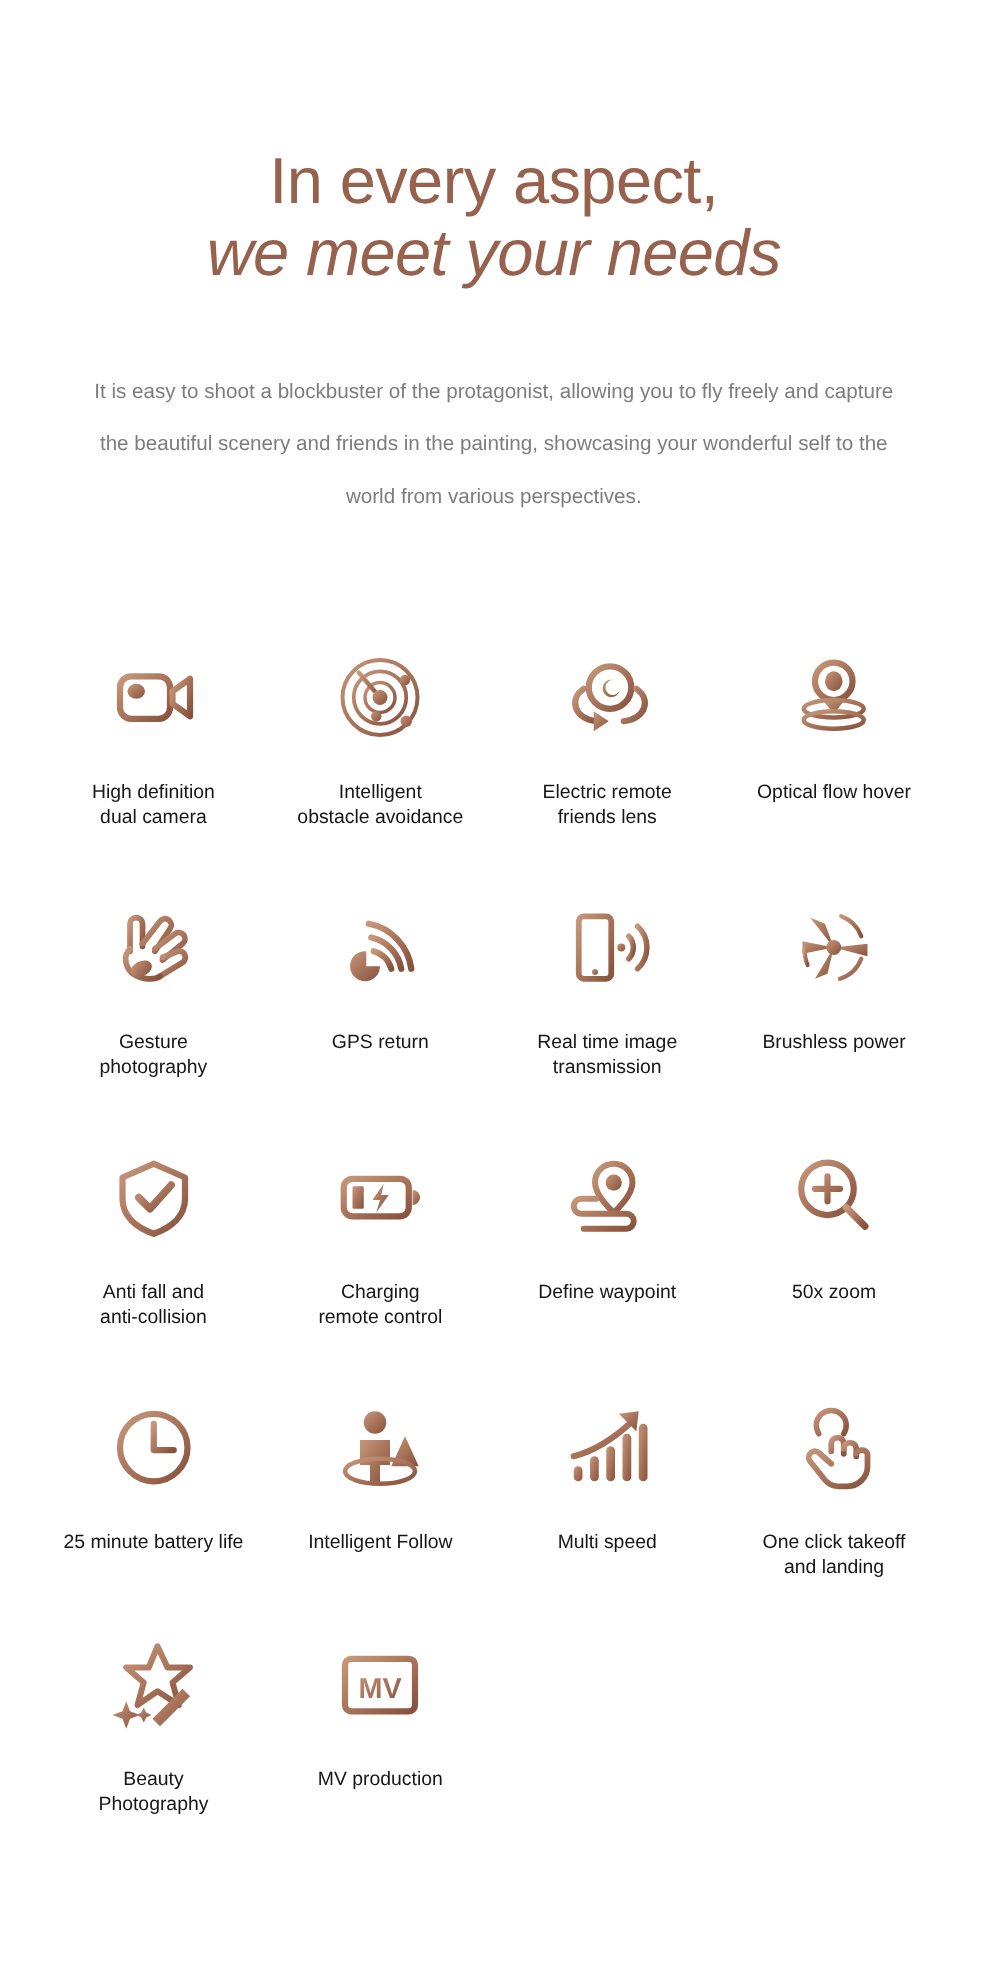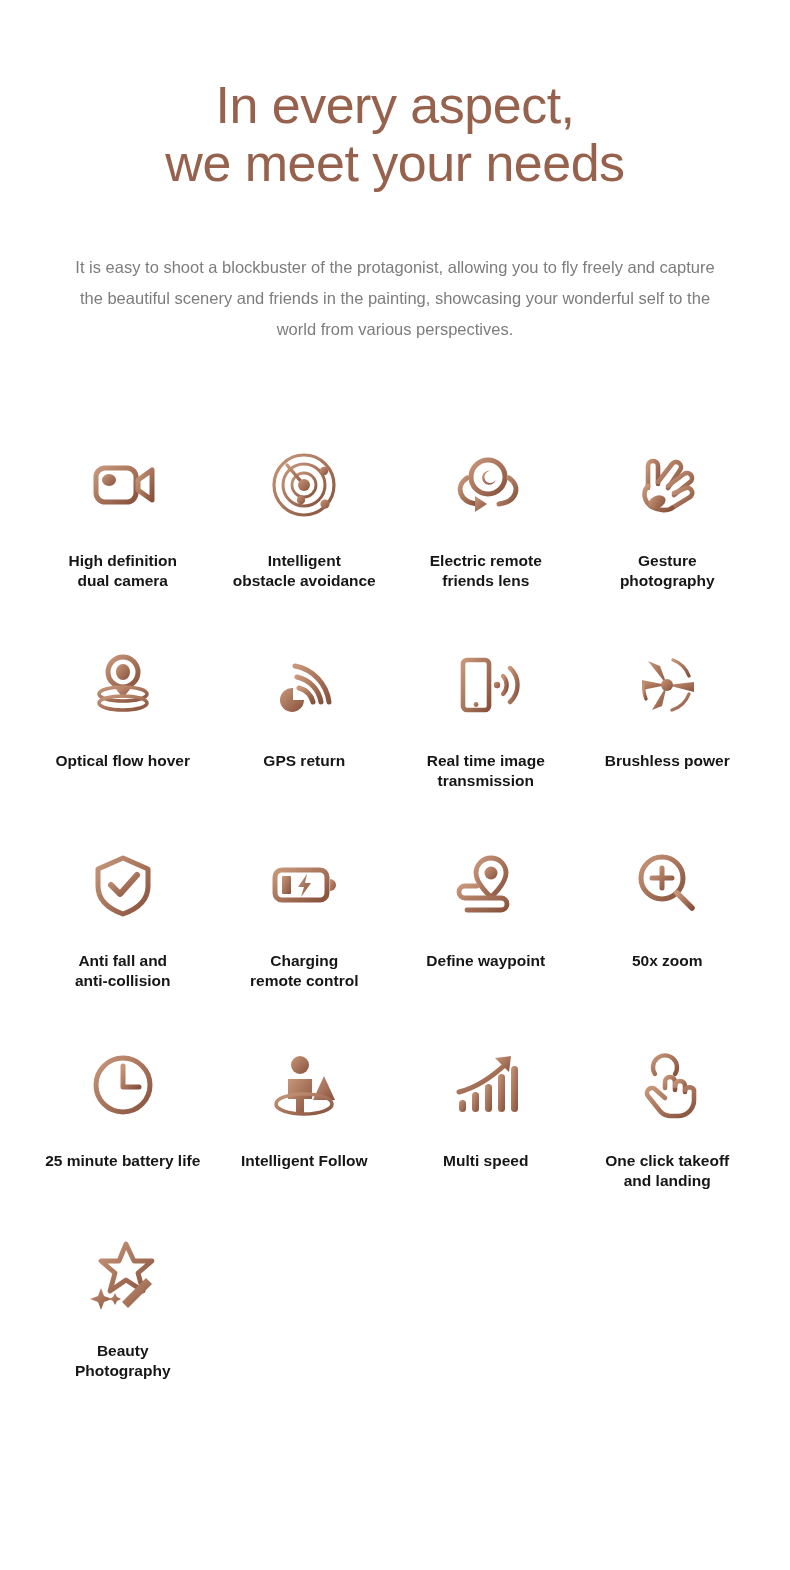--- a/index.html
+++ b/index.html
@@ -16,40 +16,40 @@
   }
   .page {
     position: relative;
     width: 790px;
     height: 1570px;
     background: #ffffff;
   }
 
   
   .hero {
-    padding-top: 76px;
+    padding-top: 116px;
     text-align: center;
   }
   .hero-title {
     color: #96624d;
     font-size: 52px;
     line-height: 58px;
     font-weight: 400;
     letter-spacing: -0.5px;
     margin: 0;
     padding: 0 40px;
   }
-  .hero-title .l2 { display: block; }
+  .hero-title .l2 { display: block; font-style: italic; }
 
   .hero-sub {
     margin: 60px auto 0 auto;
     width: 650px;
     color: #7d7d7d;
     font-size: 16.5px;
-    line-height: 31px;
+    line-height: 42px;
     font-weight: 400;
     text-align: center;
   }
 
   
   .grid {
     margin-top: 82px;
     padding: 0 32px;
     display: grid;
     grid-template-columns: repeat(4, 1fr);
@@ -70,21 +70,21 @@
     align-items: center;
     justify-content: center;
   }
   .icon-wrap svg { display: block; }
   .cell-label {
     margin-top: 24px;
     text-align: center;
     color: #161616;
     font-size: 15.5px;
     line-height: 20px;
-    font-weight: 700;
+    font-weight: 400;
     white-space: pre-line;
     max-width: 180px;
   }
   
   .grid .cell.r4 { height: 185px; align-items: center; }
   .grid .cell.r5 { height: 190px; }
 </style>
 </head>
 <body>
 
@@ -154,20 +154,39 @@
           <path d="M46 27 a7 7 0 1 0 5 8 a6 6 0 1 1 -5 -8 Z" fill="url(#g3)"></path>
           <path d="M22 34 C10 42 14 58 32 60" fill="none" stroke="url(#g3)" stroke-width="5" stroke-linecap="round"></path>
           <path d="M64 34 C76 42 72 58 54 60" fill="none" stroke="url(#g3)" stroke-width="5" stroke-linecap="round"></path>
           <path d="M30 52 L42 60 L30 68 Z" fill="url(#g3)"></path>
         </svg>
       </div>
       <div class="cell-label">Electric remote
 friends lens</div>
     </div>
 
+    <div class="cell r1">
+      <div class="icon-wrap">
+        <svg width="82" height="82" viewBox="0 0 82 82">
+          <defs>
+              <linearGradient id="g4" x1="0" y1="0" x2="1" y2="1">
+            <stop offset="0" stop-color="#c8977a"></stop>
+                <stop offset="1" stop-color="#87513c"></stop>
+              </linearGradient>
+            </defs>
+          <circle cx="41" cy="28" r="15" fill="none" stroke="url(#g4)" stroke-width="5"></circle>
+          <ellipse cx="41" cy="28" rx="7" ry="8" fill="url(#g4)"></ellipse>
+          <path d="M33 44 L49 44 L41 54 Z" fill="url(#g4)"></path>
+          <ellipse cx="41" cy="50" rx="24" ry="7" fill="none" stroke="url(#g4)" stroke-width="3.6"></ellipse>
+          <ellipse cx="41" cy="59" rx="24" ry="7" fill="none" stroke="url(#g4)" stroke-width="3.6"></ellipse>
+        </svg>
+      </div>
+      <div class="cell-label">Optical flow hover</div>
+    </div>
+
     <div class="cell r2">
       <div class="icon-wrap">
         <svg width="82" height="82" viewBox="0 0 82 82">
           <defs>
               <linearGradient id="g5" x1="0" y1="0" x2="1" y2="1">
             <stop offset="0" stop-color="#c8977a"></stop>
                 <stop offset="1" stop-color="#87513c"></stop>
               </linearGradient>
             </defs>
           <g fill="none" stroke="url(#g5)" stroke-width="4.6" stroke-linecap="round" stroke-linejoin="round">
@@ -175,39 +194,20 @@
             <path d="M32 38 L46 20 a5 5 0 0 1 8 6 L42 44"></path>
             <path d="M42 42 L58 30 a5 5 0 0 1 6 8 L48 51"></path>
             <path d="M48 49 L60 44 a5 5 0 0 1 4 9 L46 64"></path>
             <path d="M22 42 C16 48 18 58 26 63 C33 67 42 67 46 64"></path>
           </g>
           <ellipse cx="31" cy="58" rx="9" ry="6" transform="rotate(-25 31 58)" fill="url(#g5)"></ellipse>
         </svg>
       </div>
       <div class="cell-label">Gesture
 photography</div>
-    </div>
-
-    <div class="cell r1">
-      <div class="icon-wrap">
-        <svg width="82" height="82" viewBox="0 0 82 82">
-          <defs>
-              <linearGradient id="g4" x1="0" y1="0" x2="1" y2="1">
-            <stop offset="0" stop-color="#c8977a"></stop>
-                <stop offset="1" stop-color="#87513c"></stop>
-              </linearGradient>
-            </defs>
-          <circle cx="41" cy="28" r="15" fill="none" stroke="url(#g4)" stroke-width="5"></circle>
-          <ellipse cx="41" cy="28" rx="7" ry="8" fill="url(#g4)"></ellipse>
-          <path d="M33 44 L49 44 L41 54 Z" fill="url(#g4)"></path>
-          <ellipse cx="41" cy="50" rx="24" ry="7" fill="none" stroke="url(#g4)" stroke-width="3.6"></ellipse>
-          <ellipse cx="41" cy="59" rx="24" ry="7" fill="none" stroke="url(#g4)" stroke-width="3.6"></ellipse>
-        </svg>
-      </div>
-      <div class="cell-label">Optical flow hover</div>
     </div>
 
     <div class="cell r2">
       <div class="icon-wrap">
         <svg width="82" height="82" viewBox="0 0 82 82">
           <defs>
               <linearGradient id="g7" x1="0" y1="0" x2="1" y2="1">
             <stop offset="0" stop-color="#c8977a"></stop>
                 <stop offset="1" stop-color="#87513c"></stop>
               </linearGradient>
@@ -429,15 +429,30 @@
           <path d="M44 10 L52 27 L70 27 L56 39 L61 57 L44 46 L28 57 L33 39 L19 27 L37 27 Z" fill="none" stroke="url(#g19)" stroke-width="4.8" stroke-linejoin="round"></path>
           <path d="M40 68 L64 44 L70 50 L46 74 Z" fill="url(#g19)"></path>
           <path d="M19 54 L22 62 L30 65 L22 68 L19 76 L16 68 L8 65 L16 62 Z" fill="url(#g19)"></path>
           <path d="M33 59 L35 63 L39 65 L35 67 L33 71 L31 67 L27 65 L31 63 Z" fill="url(#g19)"></path>
         </svg>
       </div>
       <div class="cell-label">Beauty
 Photography</div>
     </div>
 
+    <div class="cell r5">
+      <div class="icon-wrap">
+        <svg width="82" height="82" viewBox="0 0 82 82">
+          <defs>
+              <linearGradient id="g20" x1="0" y1="0" x2="1" y2="1">
+            <stop offset="0" stop-color="#c8977a"></stop>
+                <stop offset="1" stop-color="#87513c"></stop>
+              </linearGradient>
+            </defs>
+          <rect x="13" y="20" width="56" height="42" rx="5" fill="none" stroke="url(#g20)" stroke-width="5"></rect>
+          <text x="41" y="51" text-anchor="middle" font-family="'Liberation Sans', sans-serif" font-size="23" font-weight="bold" fill="url(#g20)">MV</text>
+        </svg>
+      </div>
+      <div class="cell-label">MV production</div>
+    </div>
 
   </div>
 </div>
 
 </body></html>

